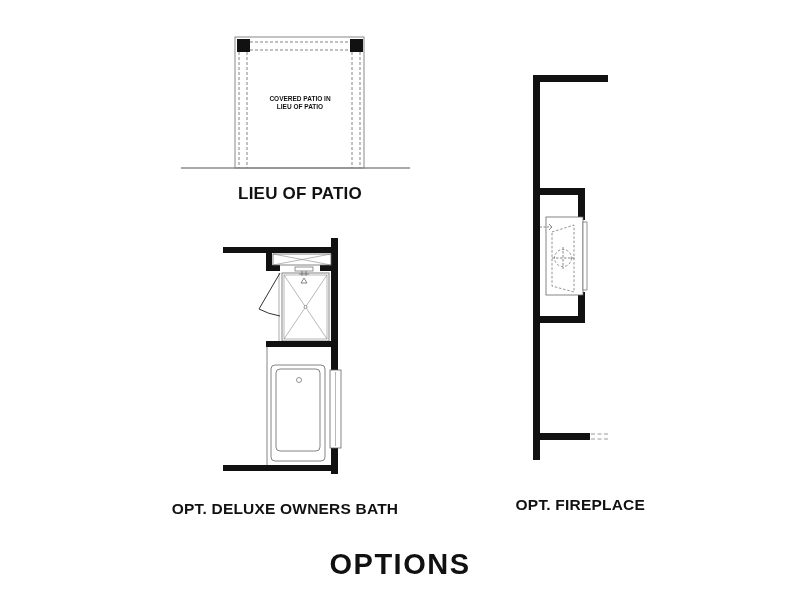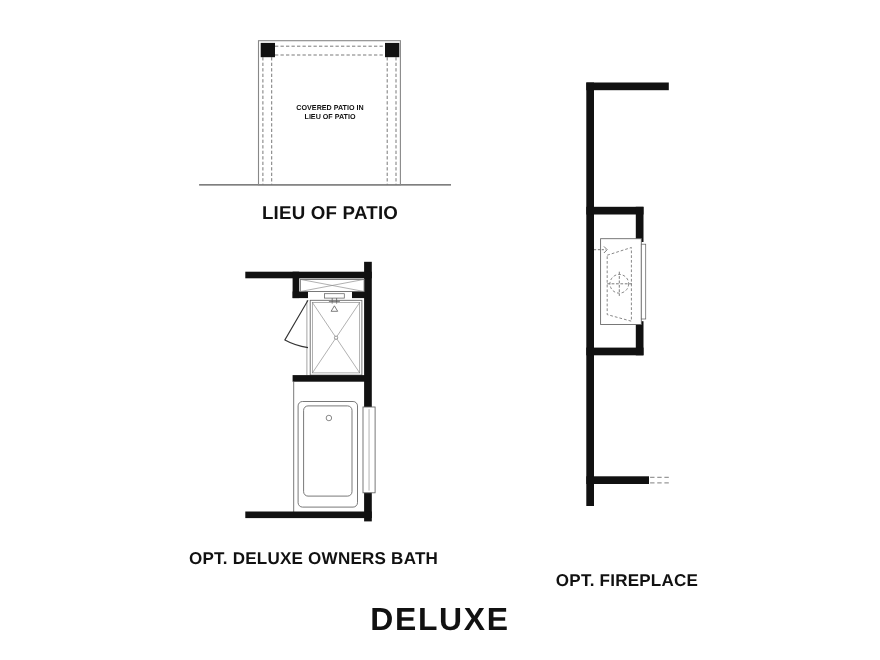--- a/index.html
+++ b/index.html
@@ -39,24 +39,25 @@
     }
     .label-bath {
       left: 150px;
       top: 500px;
       width: 270px;
       font-size: 15.5px;
       line-height: 18px;
     }
     .label-fireplace {
       left: 495px;
-      top: 520px;
+      top: 496px;
       width: 150px;
       font-size: 15.5px;
       line-height: 18px;
+      text-align: right;
     }
     .label-options {
       left: 300px;
       top: 547px;
       width: 200px;
       font-size: 29px;
       line-height: 34px;
       letter-spacing: 1.5px;
     }
     .inner-label {
@@ -175,13 +176,13 @@
 </div>
 
 <div class="label label-patio">
   <div>LIEU OF PATIO</div>
 </div>
 
 <div class="label label-bath">OPT. DELUXE OWNERS BATH</div>
 
 <div class="label label-fireplace">OPT. FIREPLACE</div>
 
-<div class="label label-options">DELUXE</div>
+<div class="label label-options">OPTIONS</div>
 
 </body></html>

